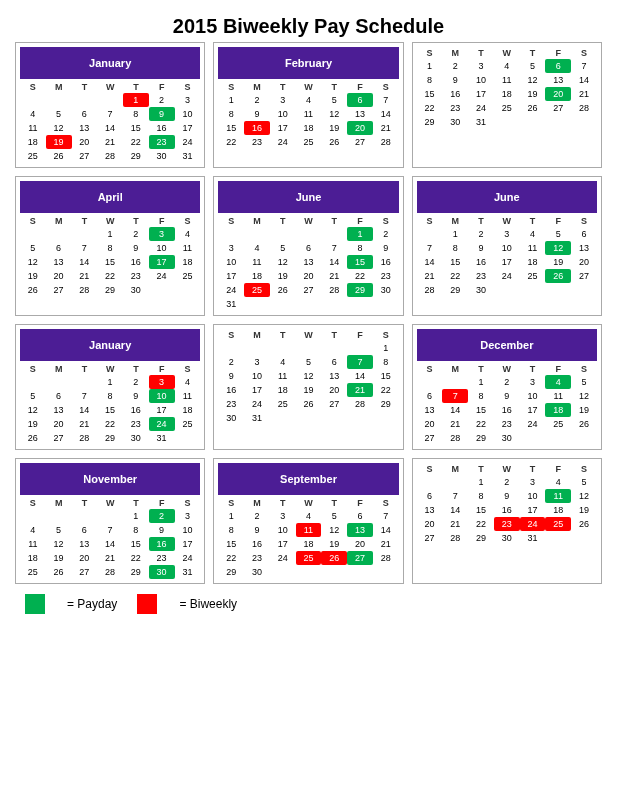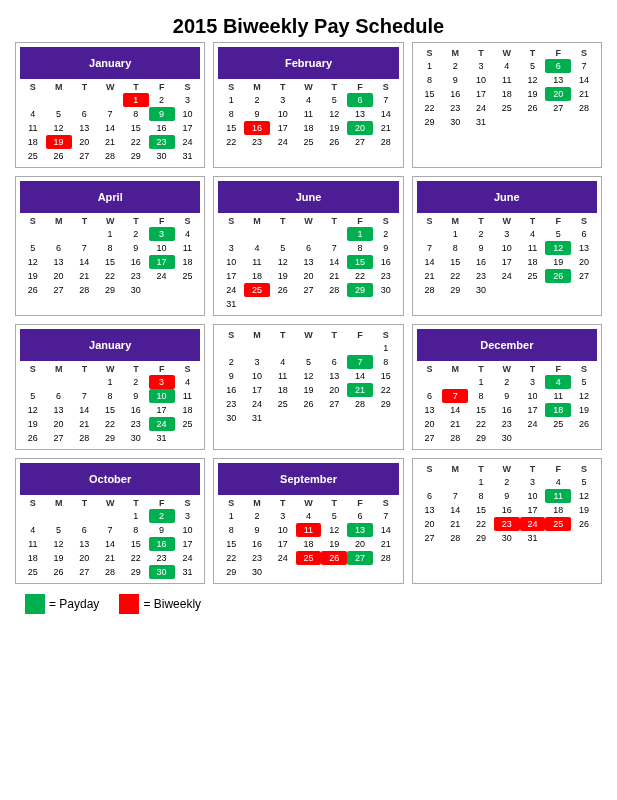--- a/index.html
+++ b/index.html
@@ -66,21 +66,21 @@
     .legend {
       display: flex;
       align-items: center;
       margin-top: 10px;
       gap: 20px;
       padding-left: 10px;
     }
     .legend-item {
       display: flex;
       align-items: center;
-      gap: 4px;
+      gap: 22px;
       font-size: 12px;
     }
     .legend-box {
       width: 20px;
       height: 20px;
       display: inline-block;
     }
     .legend-box.green { background: #00b050; }
     .legend-box.red { background: #ff0000; }
   </style>
@@ -667,21 +667,21 @@
             <td>29</td>
             <td>30</td>
             <td></td>
             <td></td>
             <td></td>
           </tr>
         </tbody>
       </table>
     </div>
     <div class="month-block">
-      <div class="month-title">October</div>
+      <div class="month-title">November</div>
       <table class="cal-table">
         <thead>
           <tr>
             <th>S</th>
             <th>M</th>
             <th>T</th>
             <th>W</th>
             <th>T</th>
             <th>F</th>
             <th>S</th>

